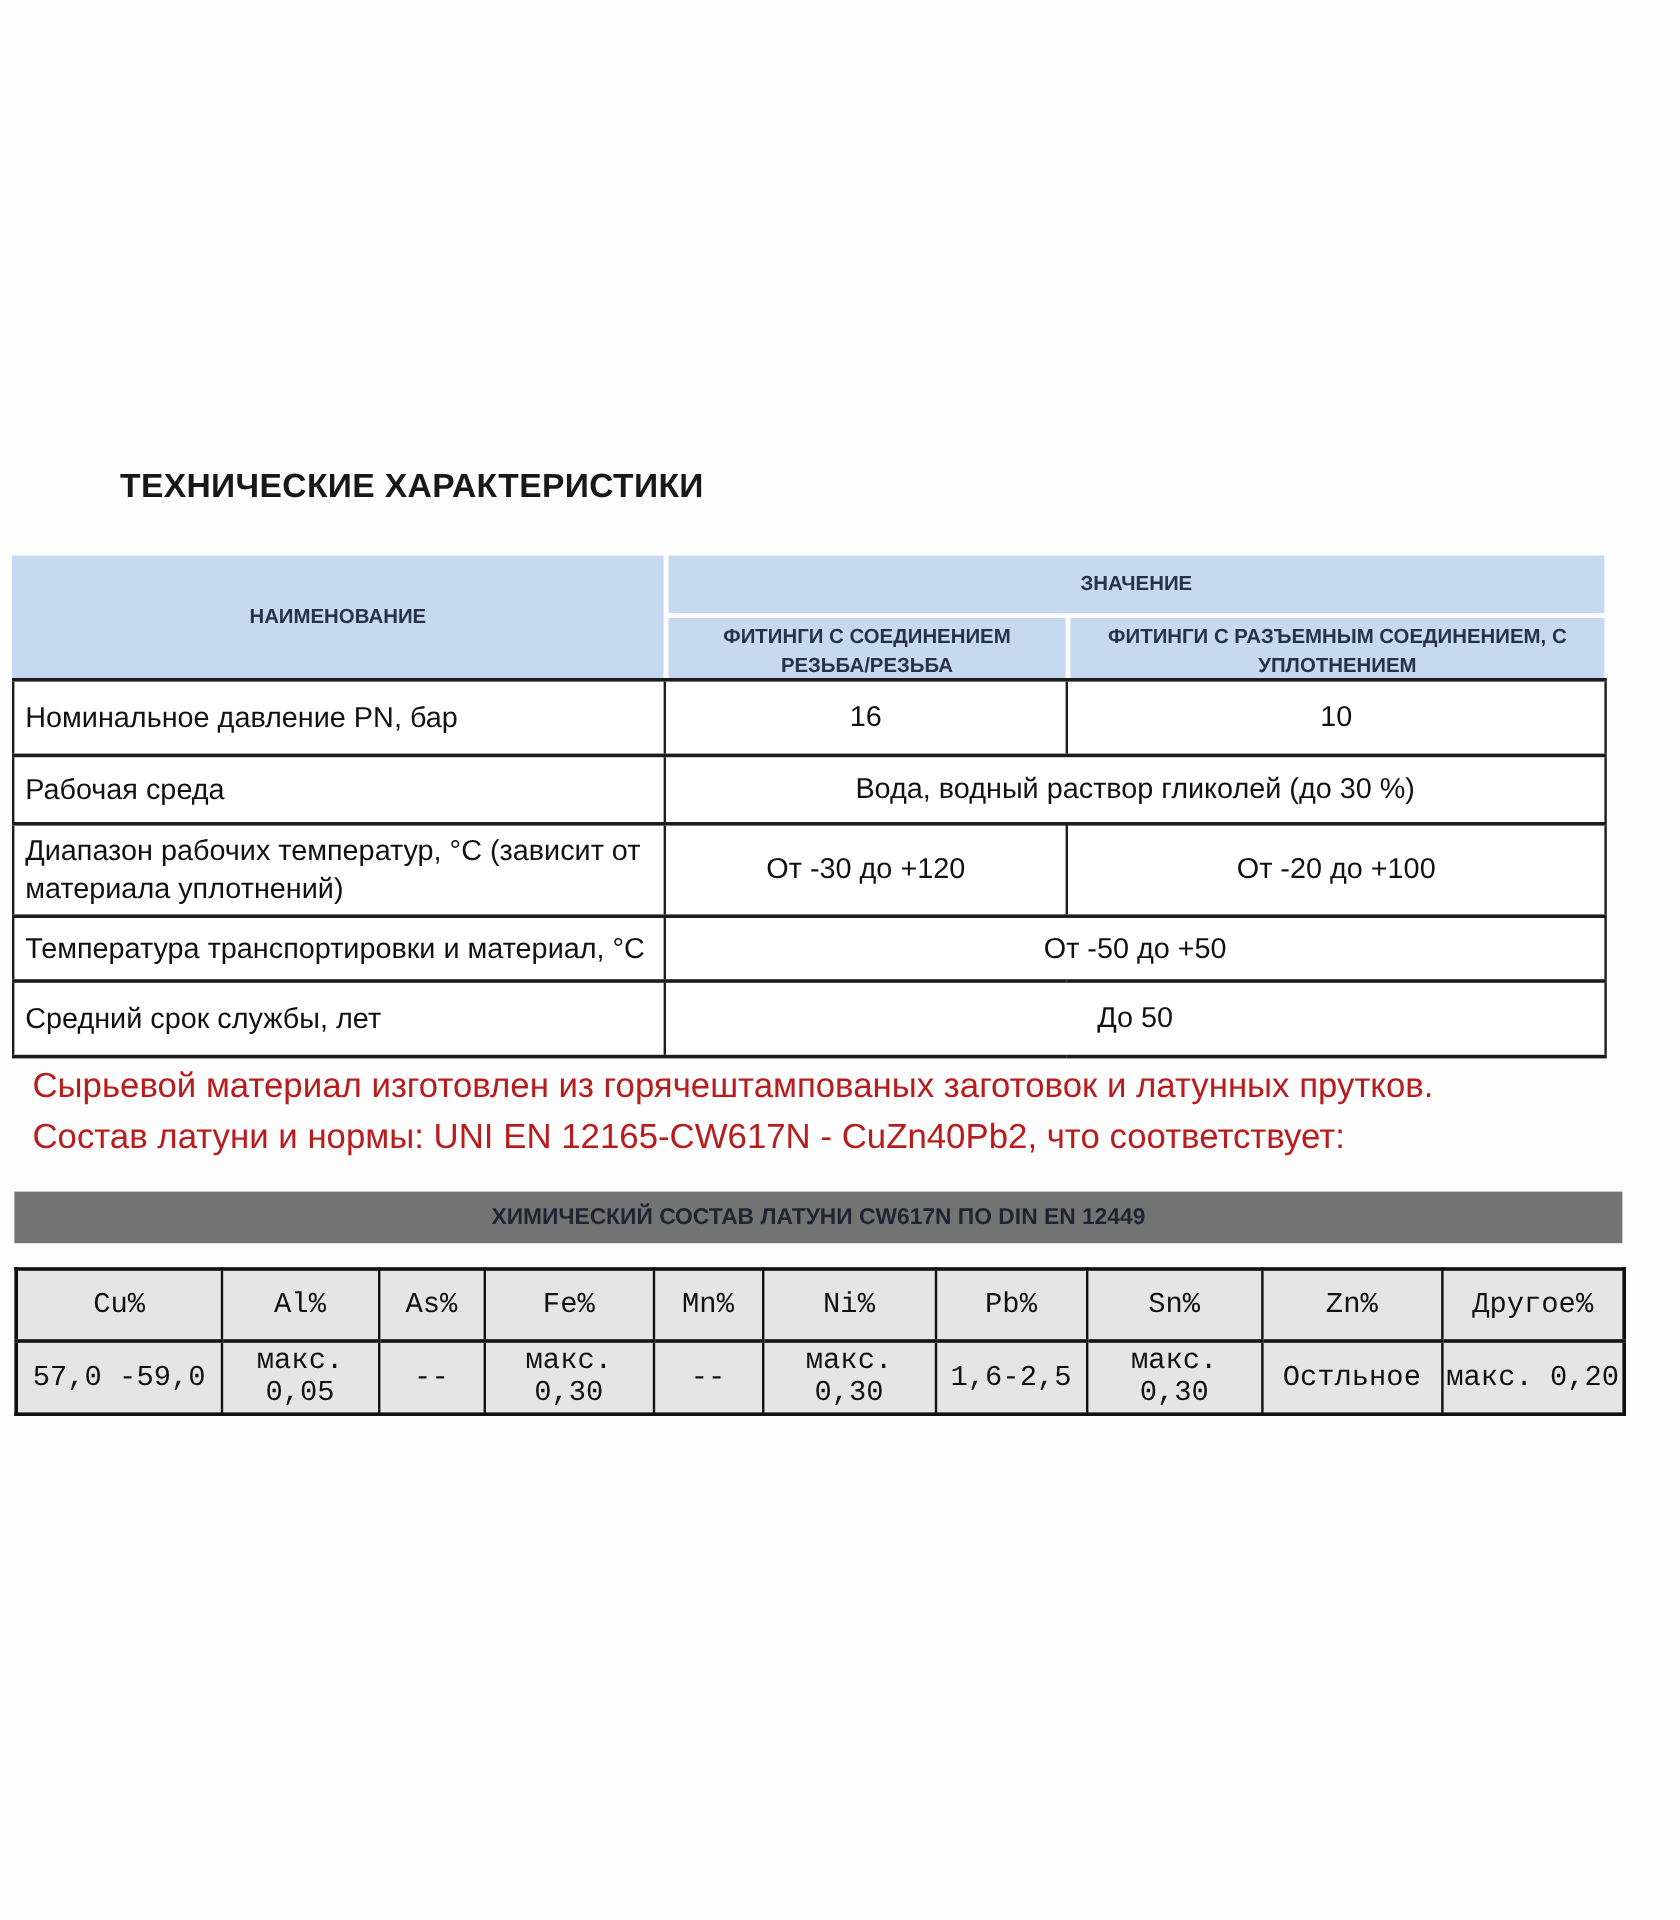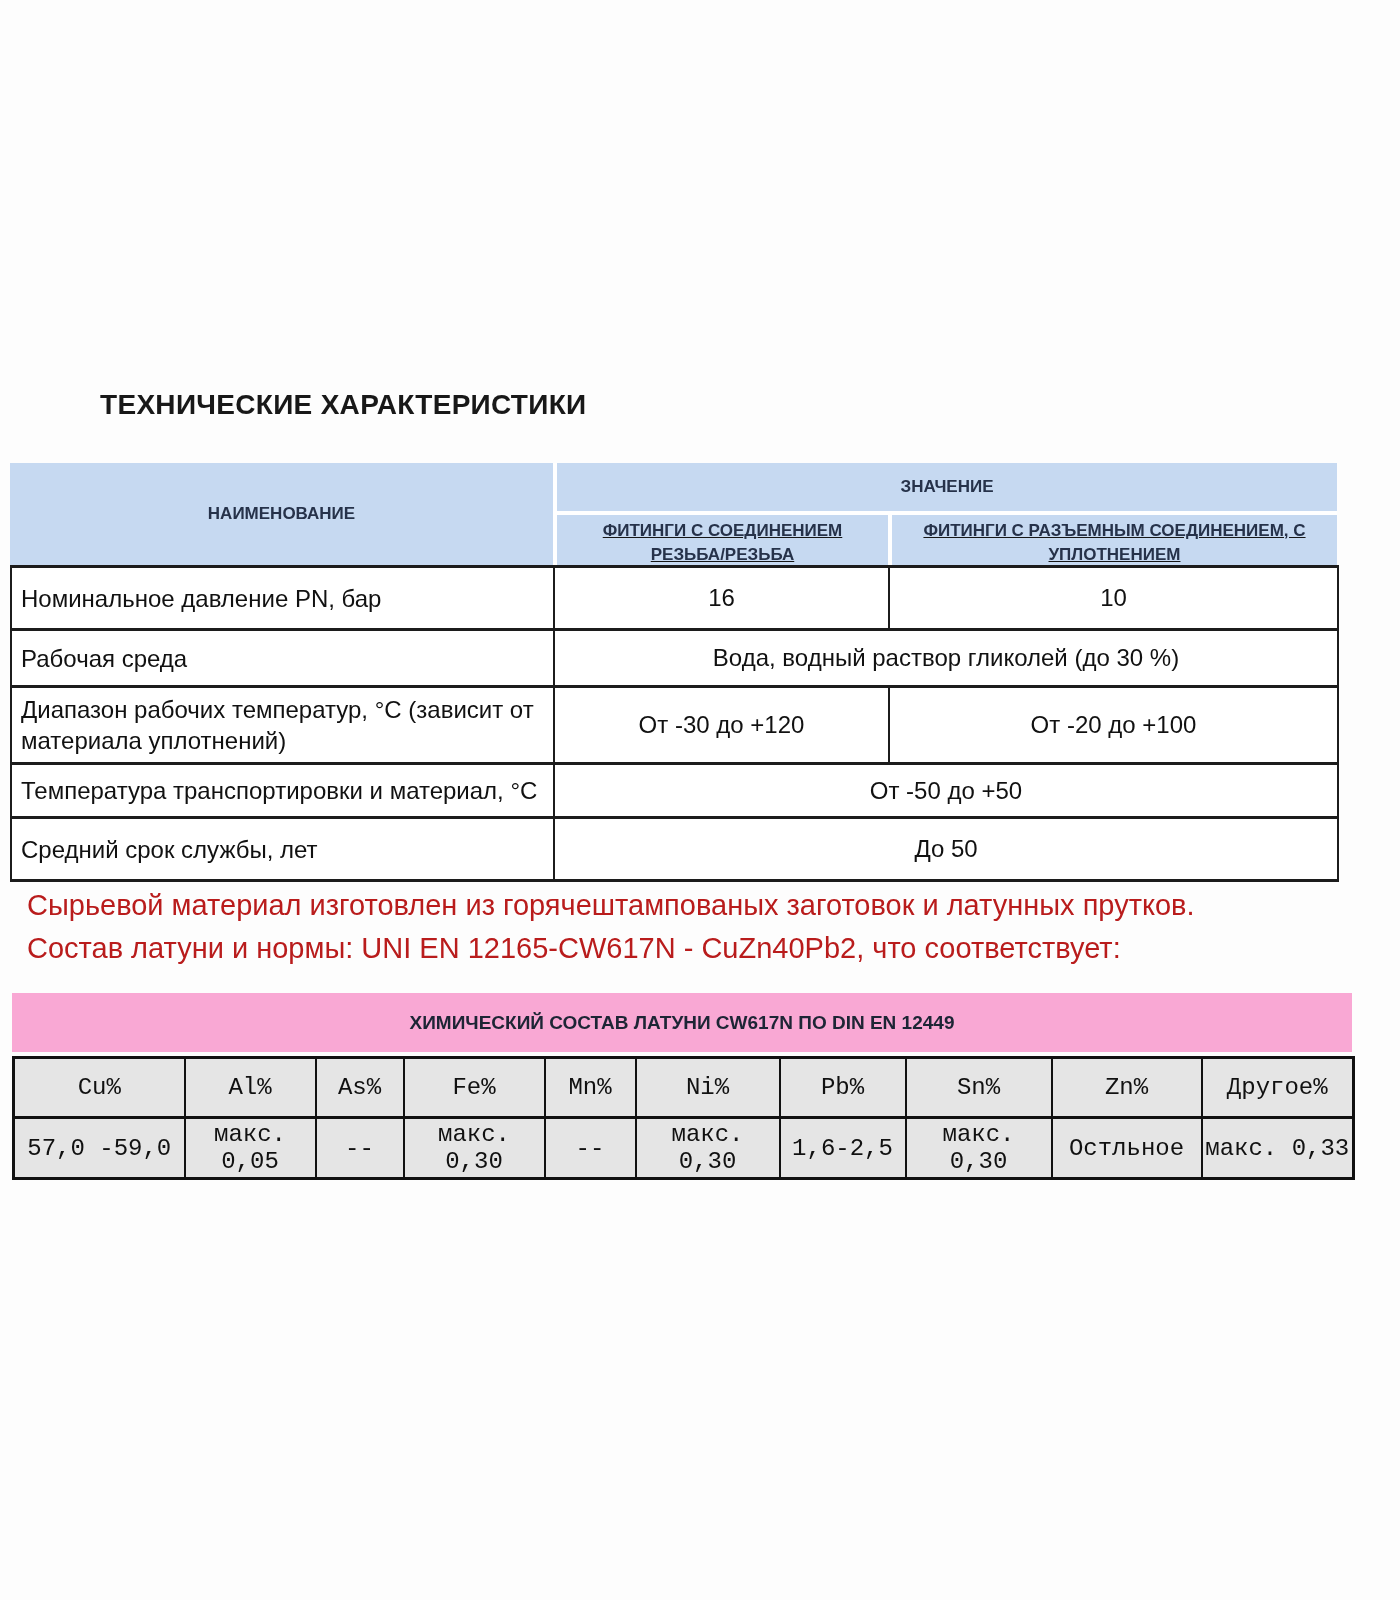--- a/index.html
+++ b/index.html
@@ -27,21 +27,21 @@
   }
   .hdr-cell {
     background:#c6d9f1; color:#26324a; font-weight:bold; font-size:17px;
     display:flex; align-items:center; justify-content:center; text-align:center;
     line-height:24px;
   }
   .hdr-name { grid-column:1; grid-row:1 / span 3; }
   .hdr-value { grid-column:3; grid-row:1; }
   .hdr-subs {
     grid-column:3; grid-row:3;
-    display:grid; grid-template-columns:331px 4px 445px;text-decoration:underline;
+    display:grid; grid-template-columns:331px 4px 445px;
   }
   .hdr-sub1 { grid-column:1; padding:0 14px; }
   .hdr-sub2 { grid-column:3; padding:4px 14px; }
 
   
   table.spec-body {
     position:absolute; left:10px; top:565px;
     width:1327px; border-collapse:collapse; table-layout:fixed;
     background:#ffffff;
   }
@@ -57,22 +57,22 @@
   tr.r4 { height:54px; } tr.r5 { height:63px; }
 
   
   .para {
     position:absolute; left:27px; top:884px; width:1340px;
     font-size:29px; line-height:43px; color:#b91c1c;
   }
 
   
   .comp-title {
-    position:absolute; left:12px; top:993px; width:1340px; height:59px;
-    background:#f9a8d4; color:#1d2535;
+    position:absolute; left:12px; top:993px; width:1340px; height:43px;
+    background:#737373; color:#1d2535;
     display:flex; align-items:center; justify-content:center;
     font-weight:bold; font-size:19px;
   }
   table.comp {
     position:absolute; left:12px; top:1056px;
     width:1340px; border-collapse:collapse; table-layout:fixed;
     background:#e5e5e5;
     font-family:Liberation Mono, monospace;
   }
   table.comp td {
@@ -167,18 +167,18 @@
     <tr class="comp-vals">
       <td>57,0 -59,0</td>
       <td>макс. 0,05</td>
       <td>--</td>
       <td>макс. 0,30</td>
       <td>--</td>
       <td>макс. 0,30</td>
       <td>1,6-2,5</td>
       <td>макс. 0,30</td>
       <td>Остльное</td>
-      <td>макс. 0,33</td>
+      <td>макс. 0,20</td>
     </tr>
   </tbody>
     </table>
 
 </div>
 
 </body></html>

